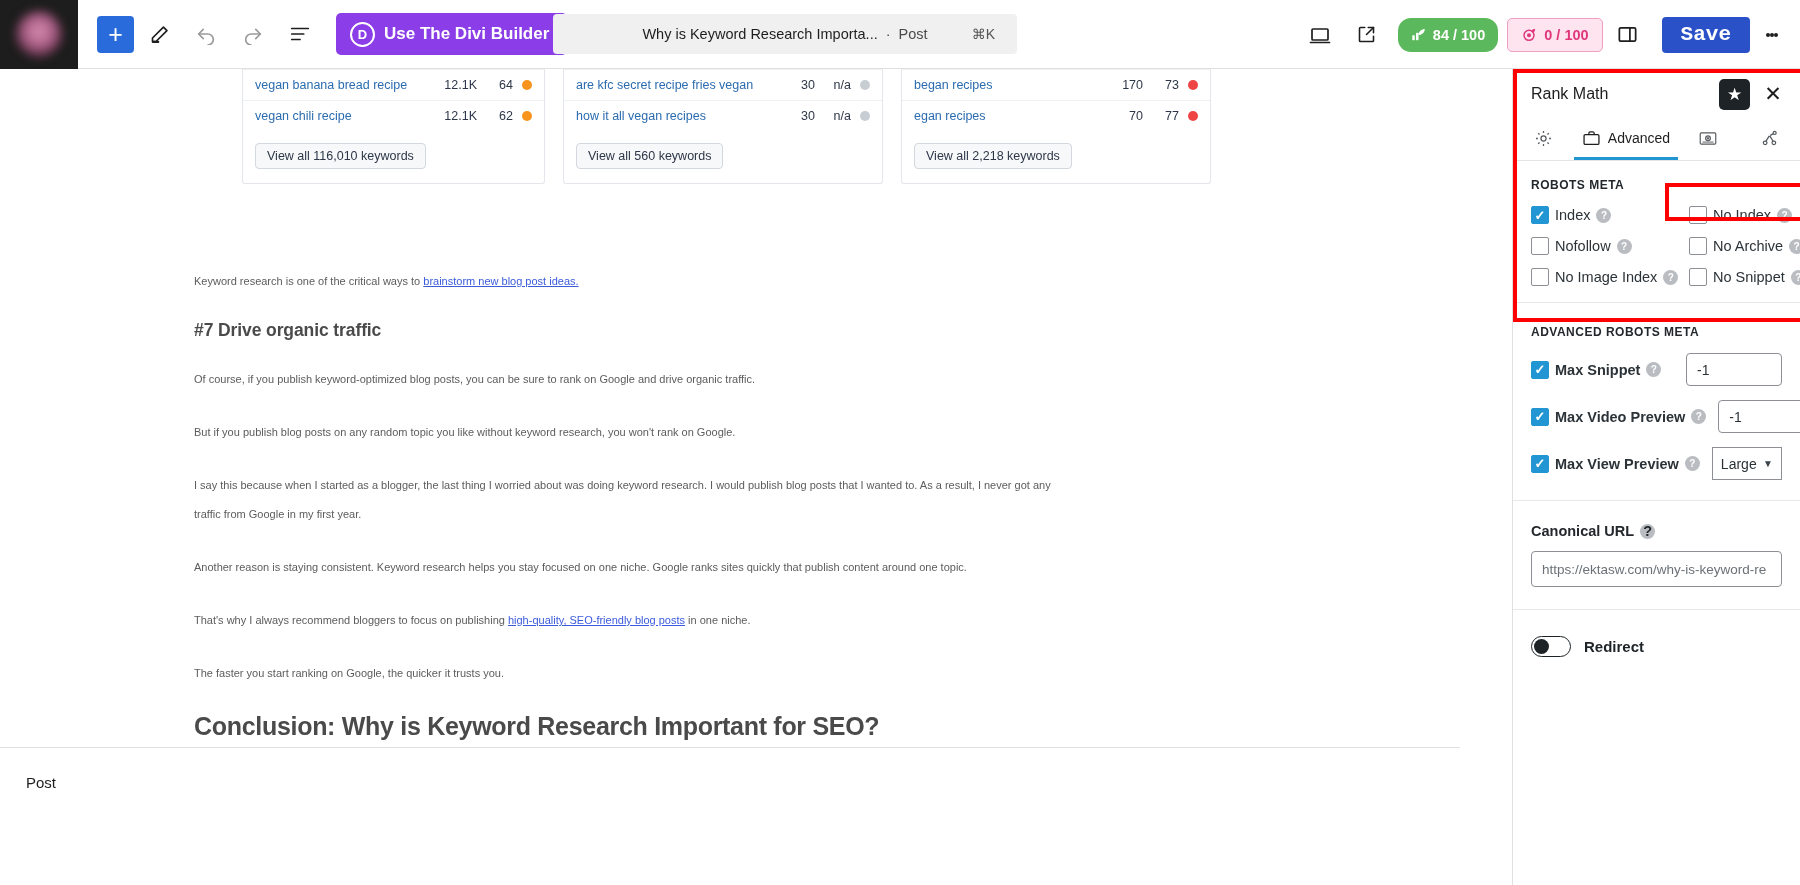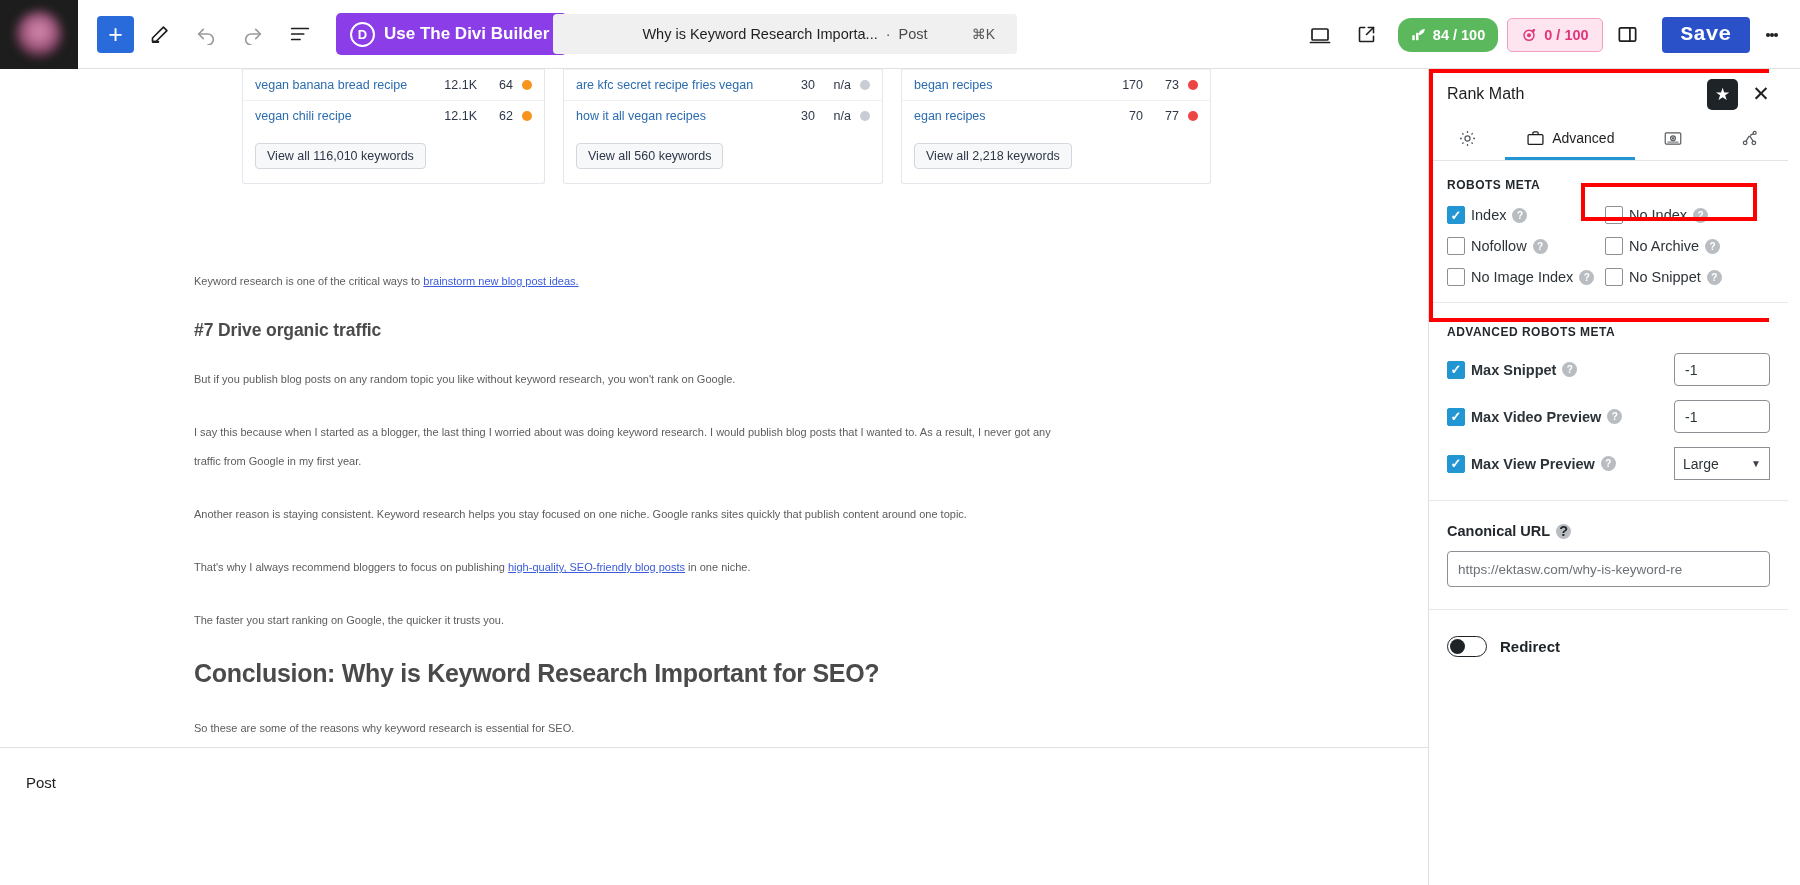--- a/index.html
+++ b/index.html
@@ -145,22 +145,22 @@
   .statusbar {
     position: absolute; left: 0; bottom: 0;
     width: 1460px; height: 69px;
     background: #fff; border-top: 1px solid #e0e0e0;
     display: flex; align-items: center; padding-left: 26px;
   }
   .statusbar span { font-size: 15px; color: #1e1e1e; }
 
   
   .rm-panel {
-    position: absolute; top: 69px; right: 12px;
-    width: 360px; height: 816px;
+    position: absolute; top: 69px; right: 0;
+    width: 288px; height: 816px;
     background: #fff;
     border-left: 1px solid #e0e0e0;
     overflow: hidden;
   }
   .rm-outline {
     position: absolute; top: 0; left: 0;
     width: 340px; height: 253px;
     border: 4px solid #ff0000;
     border-right: none;
     pointer-events: none;
@@ -430,20 +430,21 @@
       </div>
 
     </div>
 
     <div class="body-col">
 
       <p class="p"><span>Keyword research is one of the critical ways to </span><a href="#">brainstorm new blog post ideas.</a></p>
 
       <h3 class="h3">#7 Drive organic traffic</h3>
 
+      <p class="p">Of course, if you publish keyword-optimized blog posts, you can be sure to rank on Google and drive organic traffic.</p>
       <p class="p">But if you publish blog posts on any random topic you like without keyword research, you won't rank on Google.</p>
       <p class="p">I say this because when I started as a blogger, the last thing I worried about was doing keyword research. I would publish blog posts that I wanted to. As a result, I never got any traffic from Google in my first year.</p>
       <p class="p">Another reason is staying consistent. Keyword research helps you stay focused on one niche. Google ranks sites quickly that publish content around one topic.</p>
 
       <p class="p"><span>That's why I always recommend bloggers to focus on publishing </span><a href="#">high-quality, SEO-friendly blog posts</a><span> in one niche.</span></p>
 
       <p class="p">The faster you start ranking on Google, the quicker it trusts you.</p>
 
       <h2 class="h2">Conclusion: Why is Keyword Research Important for SEO?</h2>
 

